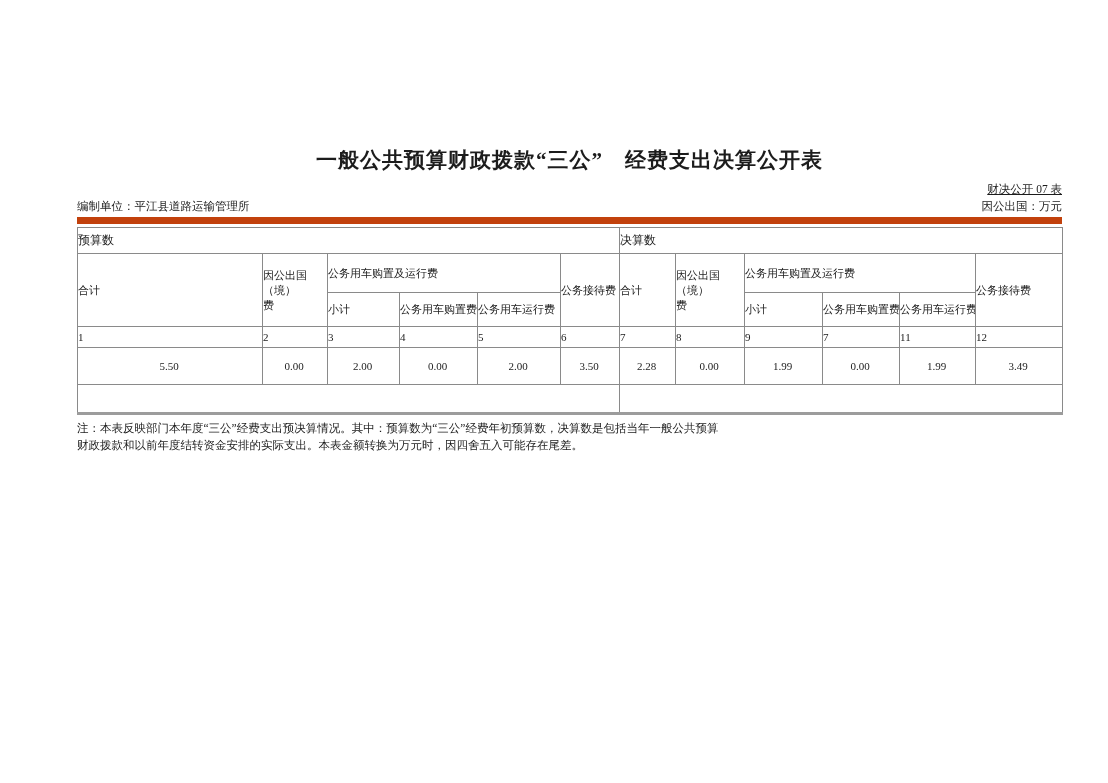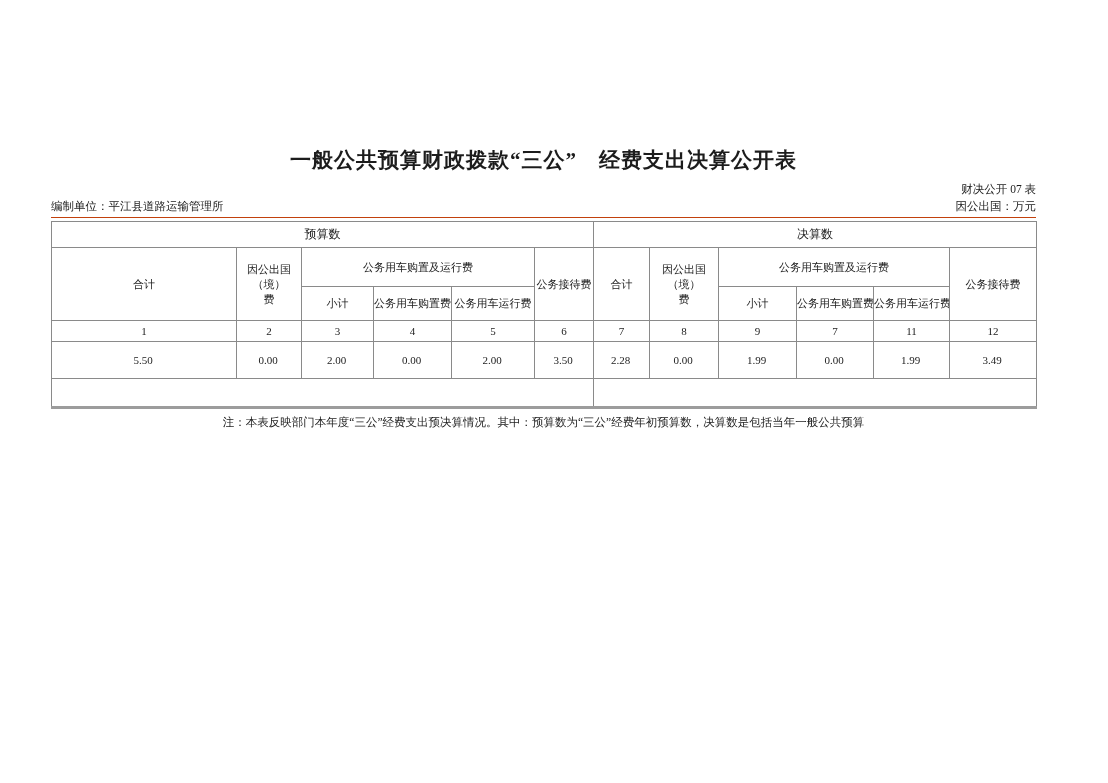--- a/index.html
+++ b/index.html
@@ -2,47 +2,47 @@
 <html><head>
 <meta charset="utf-8">
 <style>
   html, body { margin:0; padding:0; }
   body {
     width:1108px; height:783px; background:#ffffff; position:relative;
     font-family:"Liberation Serif","DejaVu Serif",serif;
     color:#1c1c1c;
     -webkit-font-smoothing:antialiased;
   }
-  .content { position:absolute; left:51px; top:0; width:985px; }
+  .content { position:absolute; left:77px; top:0; width:985px; }
   .title {
     margin:146px 0 0 0; text-align:center;
     font-size:21px; font-weight:700; letter-spacing:1px;
   }
-  .table-code { margin-top:8px; text-align:right; font-size:11.5px; }
+  .table-code { margin-top:8px; text-align:right; font-size:11.5px;text-decoration:underline; }
   .info-row {
     margin-top:2px; display:flex; justify-content:space-between;
-    font-size:11.5px; padding-bottom:3px; border-bottom:1px solid #c2410c;
+    font-size:11.5px; padding-bottom:3px; border-bottom:7px solid #c2410c;
   }
   table.main {
     margin-top:3px; border-collapse:collapse; table-layout:fixed;
     width:985px;
   }
   table.main td {
-    border:1px solid #8a8a8a; text-align:center; vertical-align:middle;
+    border:1px solid #8a8a8a; vertical-align:middle;
     font-size:11px; padding:0; overflow:hidden; line-height:15px;
   }
   tr.r1 td { height:25px; font-size:12px; }
   tr.r2 td { height:38px; }
   tr.r3 td { height:33px; }
   tr.r4 td { height:20px; }
   tr.r5 td { height:36px; text-align:center; padding-right:2px; }
   tr.r6 td { height:27px; border-bottom:3px solid #9c9c9c; }
   .pre { white-space:pre-line;margin-left:8px; }
   .nowrap { white-space:nowrap; }
-  .notes { margin-top:5px; font-size:11.5px; line-height:17px;text-align:center; }
+  .notes { margin-top:5px; font-size:11.5px; line-height:17px; }
 </style>
 </head>
 <body>
 
 <div class="content">
   <h1 class="title">一般公共预算财政拨款“三公”　经费支出决算公开表</h1>
   <div class="table-code">财决公开 07 表</div>
   <div class="info-row">
     <span>编制单位：平江县道路运输管理所</span>
     <span>因公出国：万元</span>
@@ -118,14 +118,15 @@
       </tr>
       <tr class="r6">
         <td colspan="6"></td>
         <td colspan="6"></td>
       </tr>
     </tbody>
   </table>
 
   <div class="notes">
     <div>注：本表反映部门本年度“三公”经费支出预决算情况。其中：预算数为“三公”经费年初预算数，决算数是包括当年一般公共预算</div>
+    <div>财政拨款和以前年度结转资金安排的实际支出。本表金额转换为万元时，因四舍五入可能存在尾差。</div>
   </div>
 </div>
 
 </body></html>

